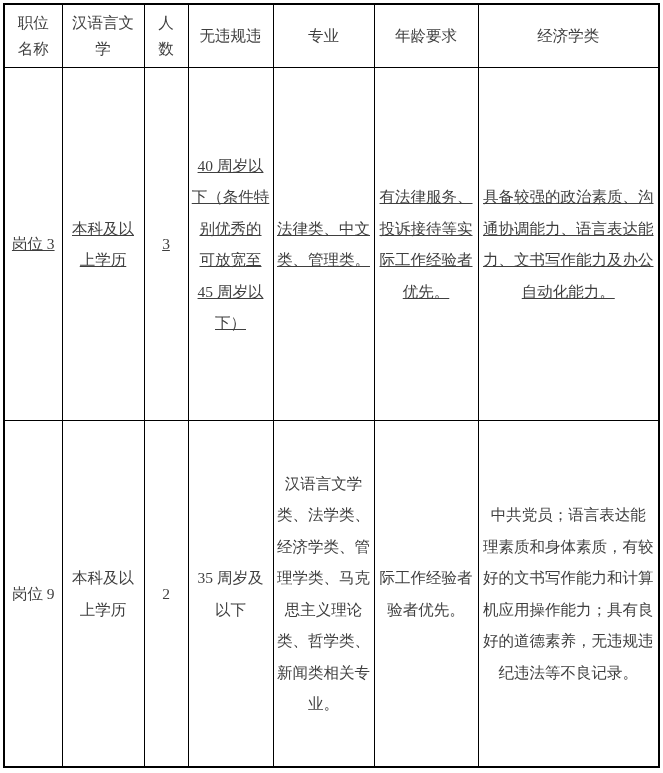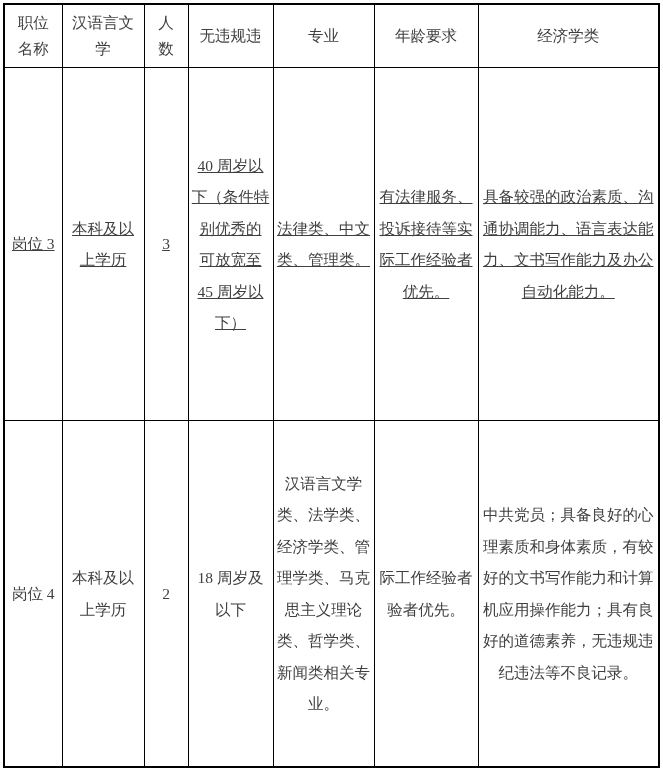--- a/index.html
+++ b/index.html
@@ -84,37 +84,37 @@
       <td>有法律服务、
 投诉接待等实
 际工作经验者
 优先。</td>
       <td>具备较强的政治素质、沟
 通协调能力、语言表达能
 力、文书写作能力及办公
 自动化能力。</td>
     </tr>
     <tr class="row-2">
-      <td>岗位 4</td>
+      <td>岗位 9</td>
       <td>本科及以
 上学历</td>
       <td>2</td>
-      <td>18 周岁及
+      <td>35 周岁及
 以下</td>
       <td>汉语言文学
 类、法学类、
 经济学类、管
 理学类、马克
 思主义理论
 类、哲学类、
 新闻类相关专
 业。</td>
       <td>际工作经验者
 验者优先。</td>
-      <td>中共党员；具备良好的心
+      <td>中共党员；语言表达能
 理素质和身体素质，有较
 好的文书写作能力和计算
 机应用操作能力；具有良
 好的道德素养，无违规违
 纪违法等不良记录。</td>
     </tr>
   </tbody>
 </table>
 
 </body></html>

